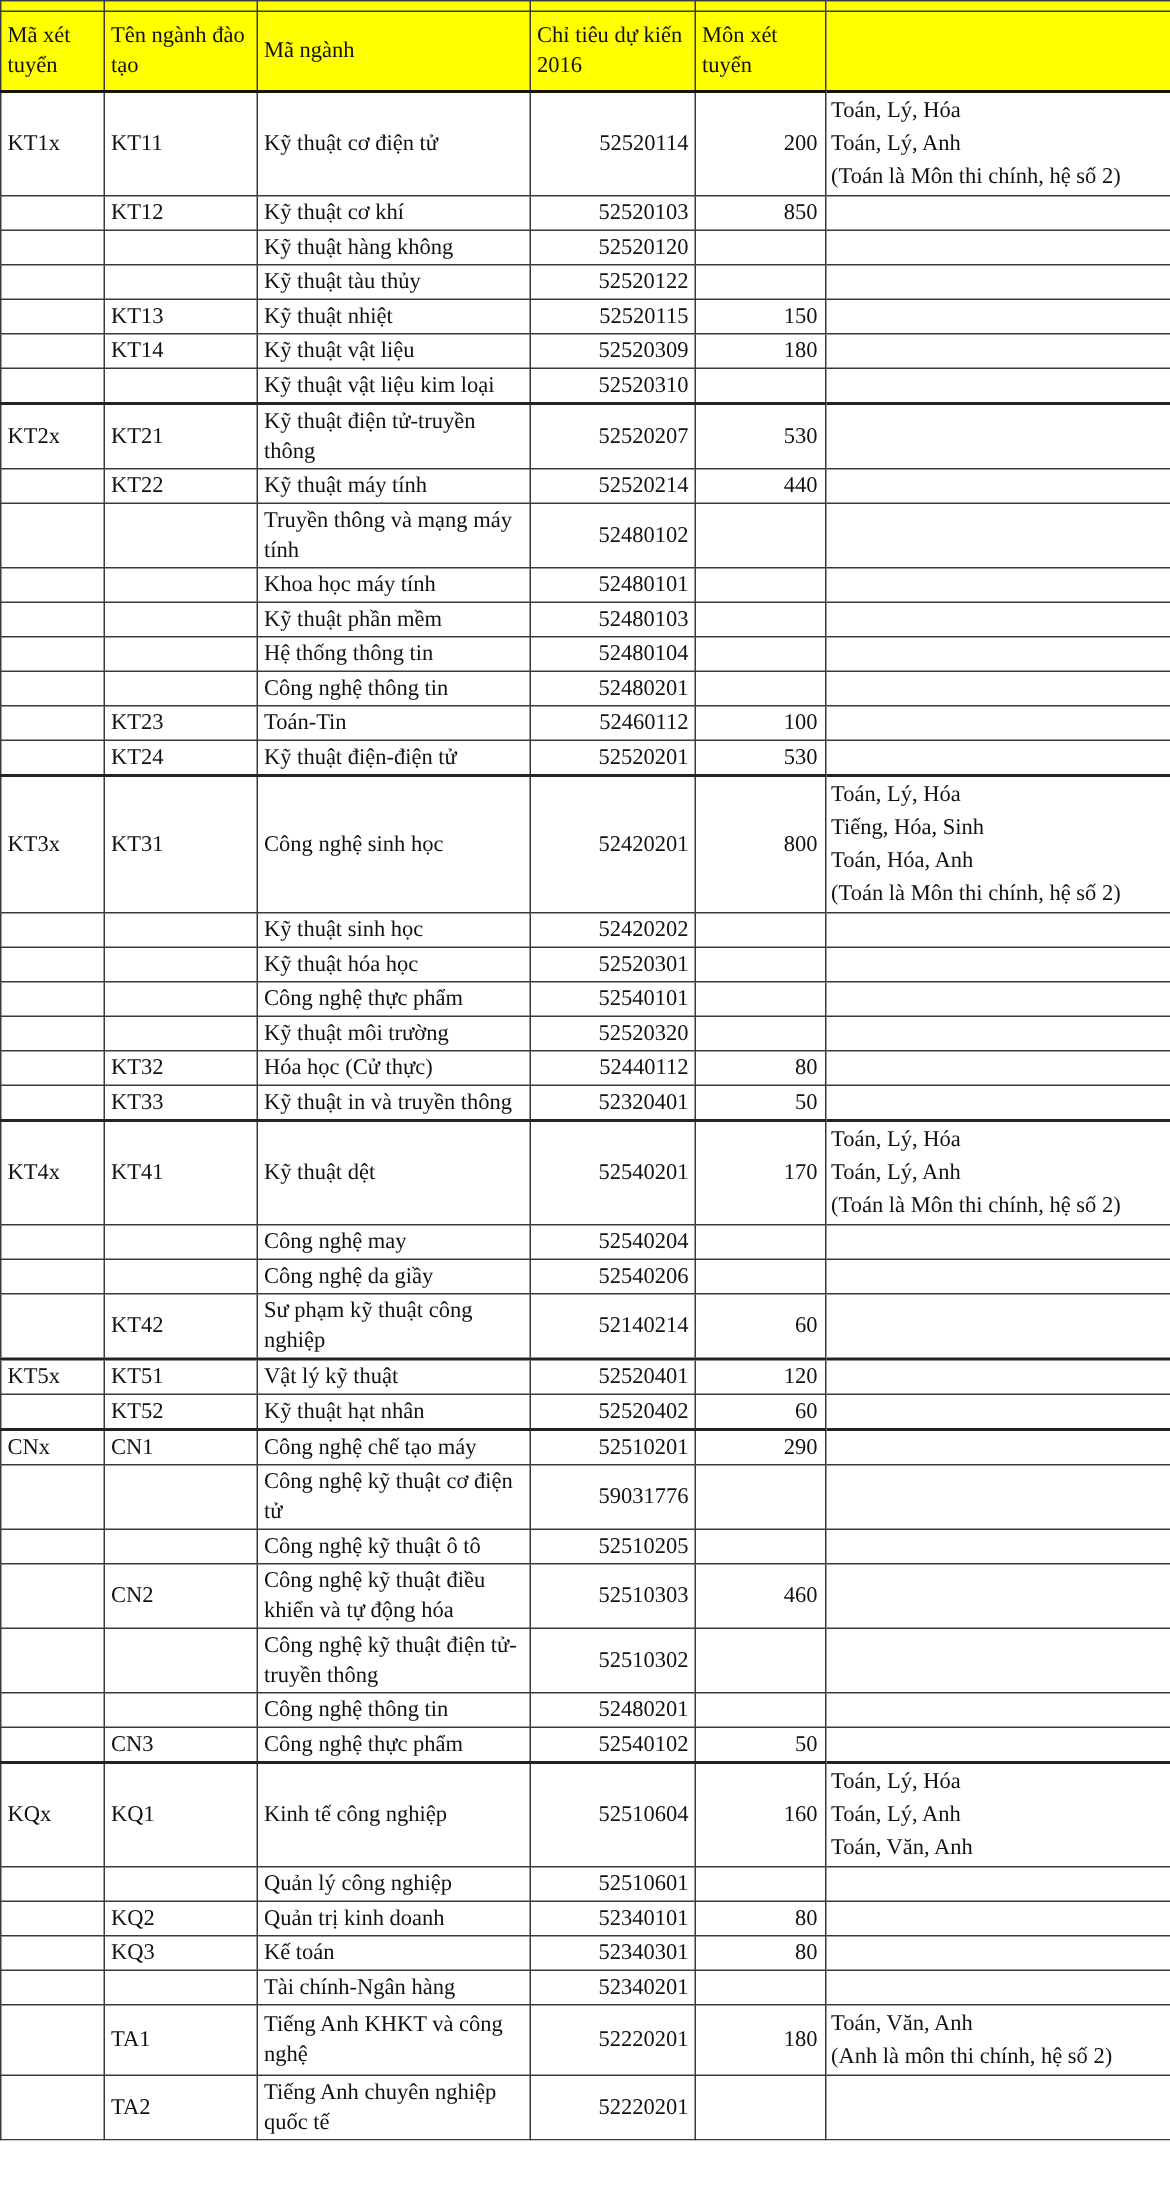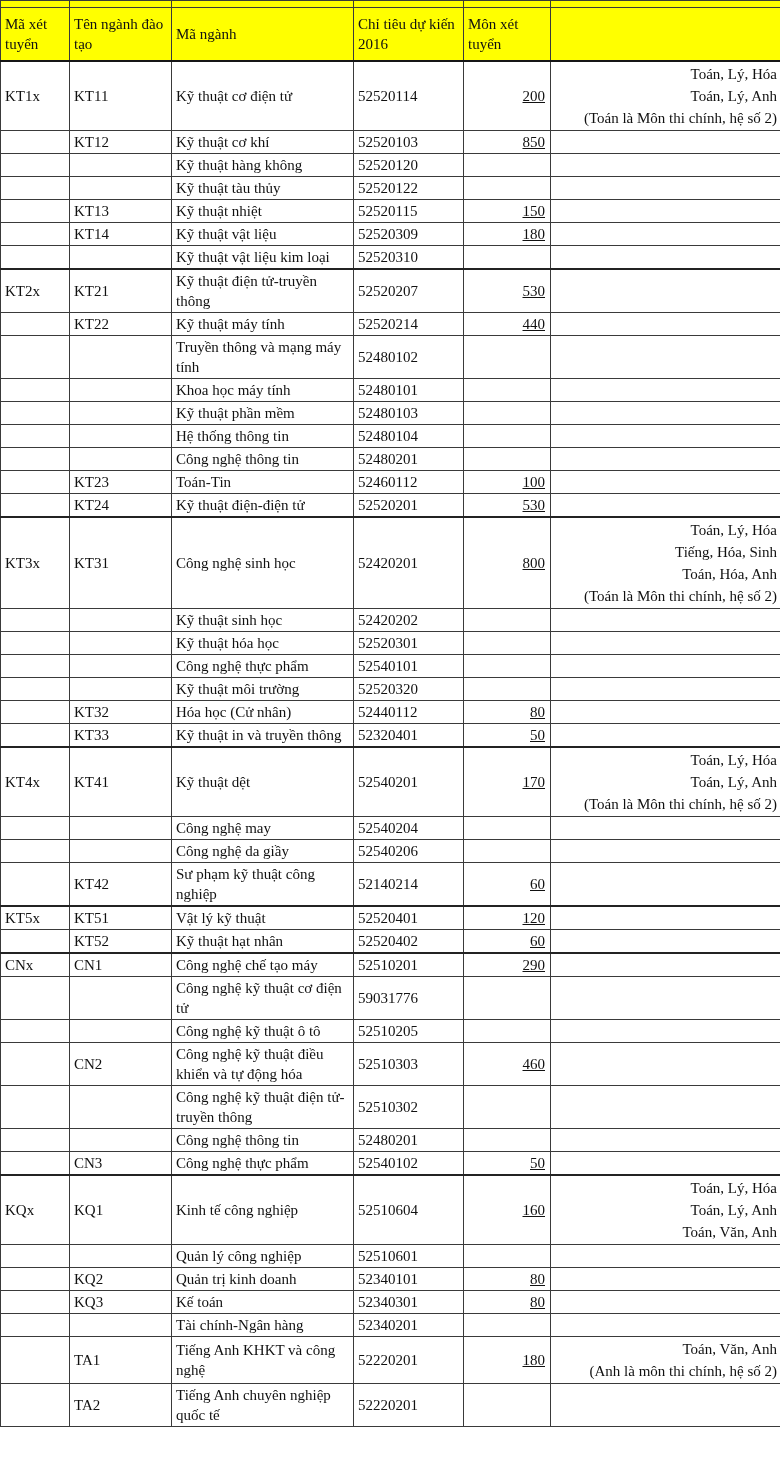--- a/index.html
+++ b/index.html
@@ -10,23 +10,23 @@
   col.c4{width:110px;} col.c5{width:87px;} col.c6{width:230px;}
   th,td{border:1px solid #3a3a3a;font-size:15px;line-height:20px;
         padding:1px 4px;vertical-align:middle;font-weight:normal;
         word-wrap:break-word;}
   tr.strip td{background:#ffff00;height:6px;padding:0;line-height:6px;font-size:2px;}
   tr.header-row th{background:#ffff00;text-align:left;height:50px;
         border-bottom:2px solid #161616;}
   tr.header-row th.center{text-align:left;}
   tbody tr.group-start td{border-top:2px solid #232323;}
   td.c-group,td.c-code,td.c-name{text-align:left;}
-  td.c-mcode{text-align:left;padding-right:4px;}
-  td.c-quota{text-align:right;padding-right:5px;text-decoration:underline;}
-  td.c-subj{text-align:right;padding:1px 3px;}
+  td.c-mcode{text-align:right;padding-right:4px;}
+  td.c-quota{text-align:right;padding-right:5px;}
+  td.c-subj{text-align:left;padding:1px 3px;}
   td.c-subj div{line-height:22px;white-space:nowrap;overflow:hidden;}
 </style>
 </head>
 <body>
 
 <div class="page">
   <table>
     <colgroup>
       <col class="c1">
         <col class="c2">
@@ -227,21 +227,21 @@
           <td class="c-group"></td>
           <td class="c-code"></td>
           <td class="c-name">Kỹ thuật môi trường</td>
           <td class="c-mcode">52520320</td>
           <td class="c-quota"></td>
           <td class="c-subj"></td>
         </tr>
         <tr>
           <td class="c-group"></td>
           <td class="c-code">KT32</td>
-          <td class="c-name">Hóa học (Cử nhân)</td>
+          <td class="c-name">Hóa học (Cử thực)</td>
           <td class="c-mcode">52440112</td>
           <td class="c-quota">80</td>
           <td class="c-subj"></td>
         </tr>
         <tr>
           <td class="c-group"></td>
           <td class="c-code">KT33</td>
           <td class="c-name">Kỹ thuật in và truyền thông</td>
           <td class="c-mcode">52320401</td>
           <td class="c-quota">50</td>

